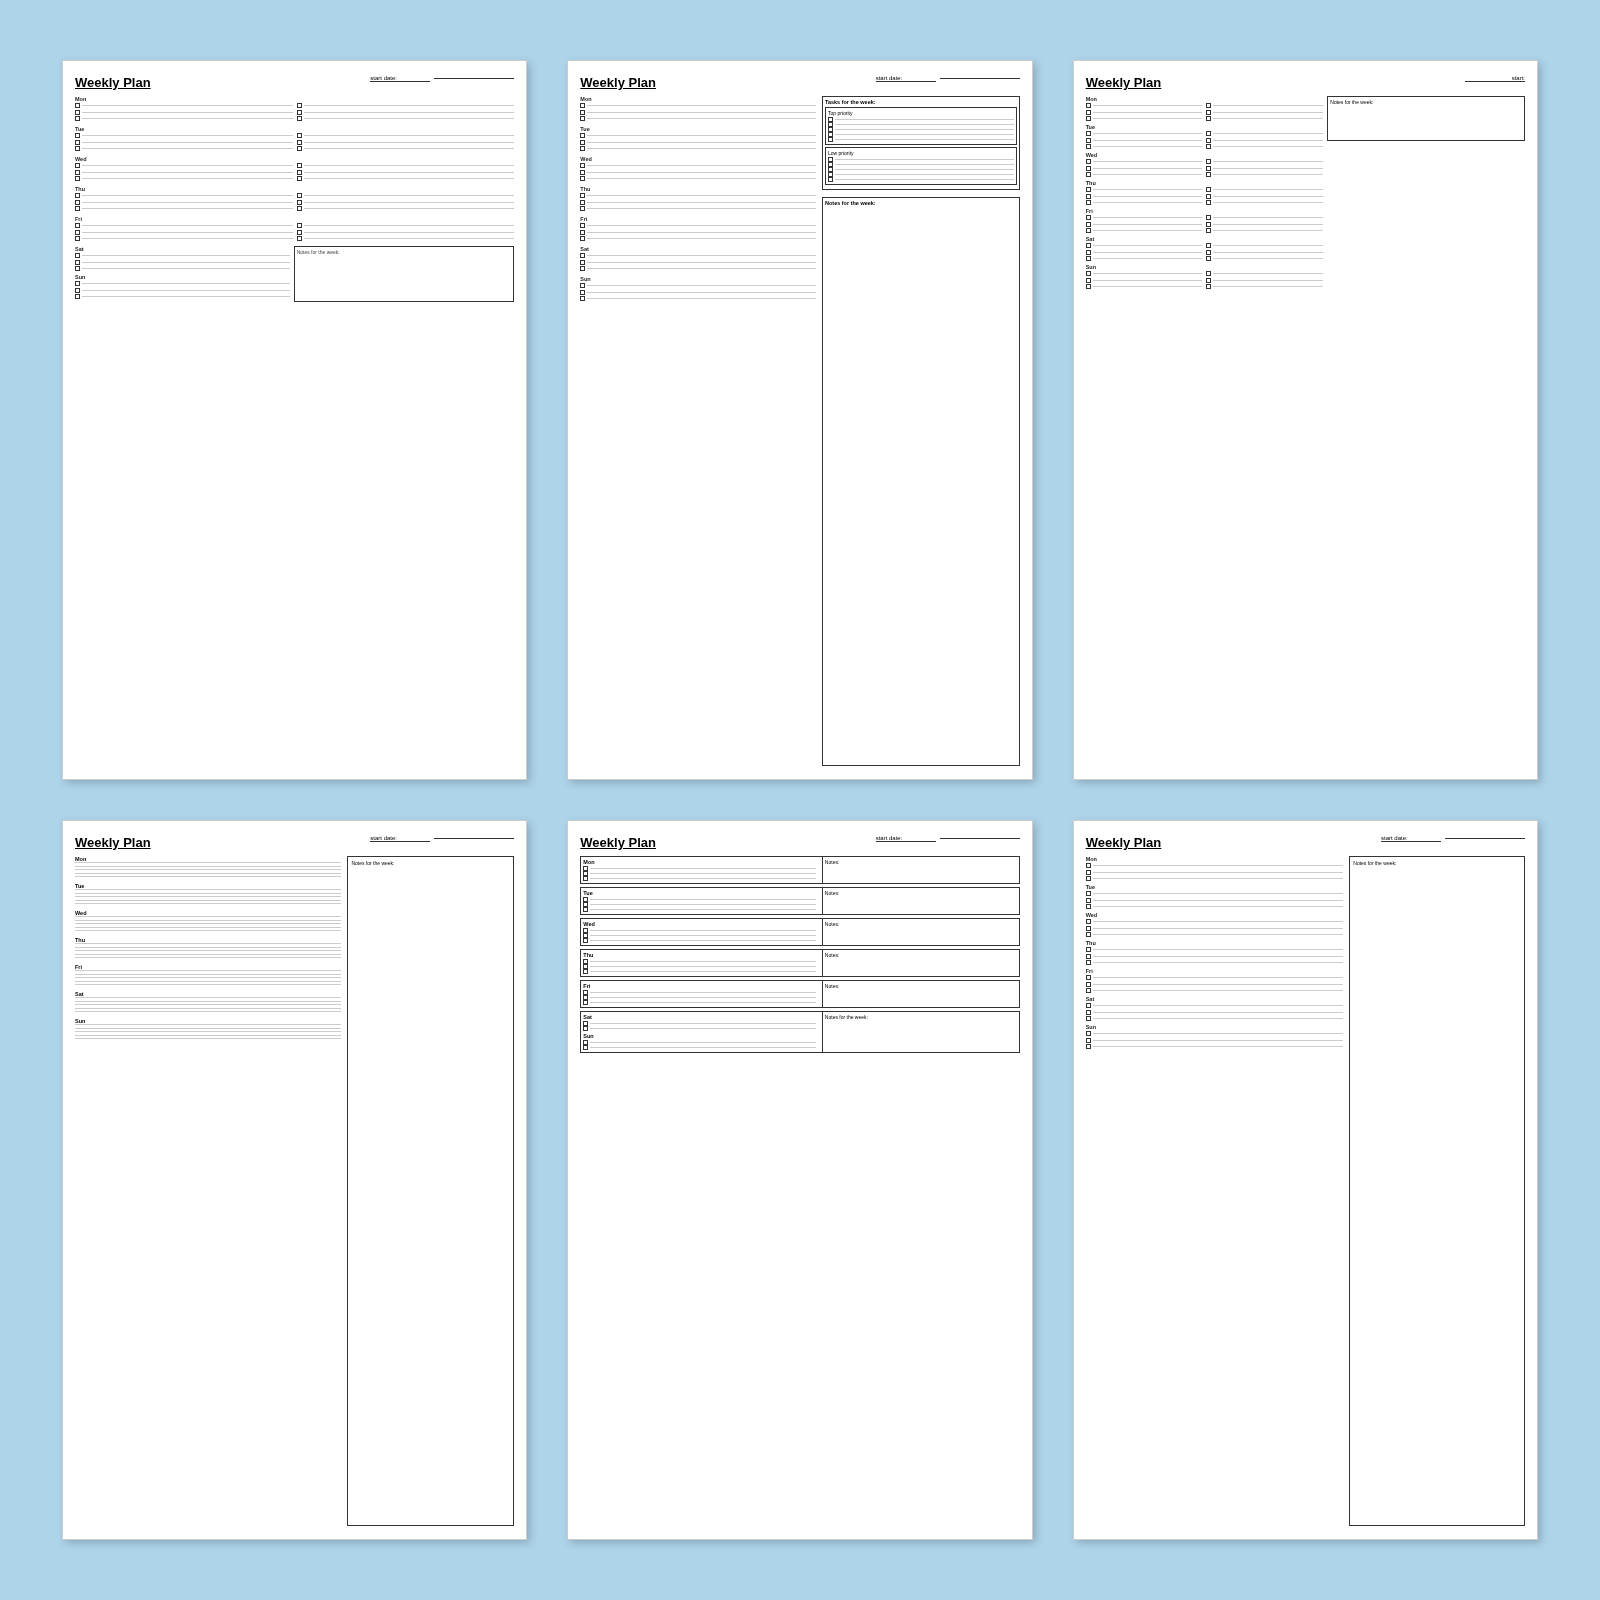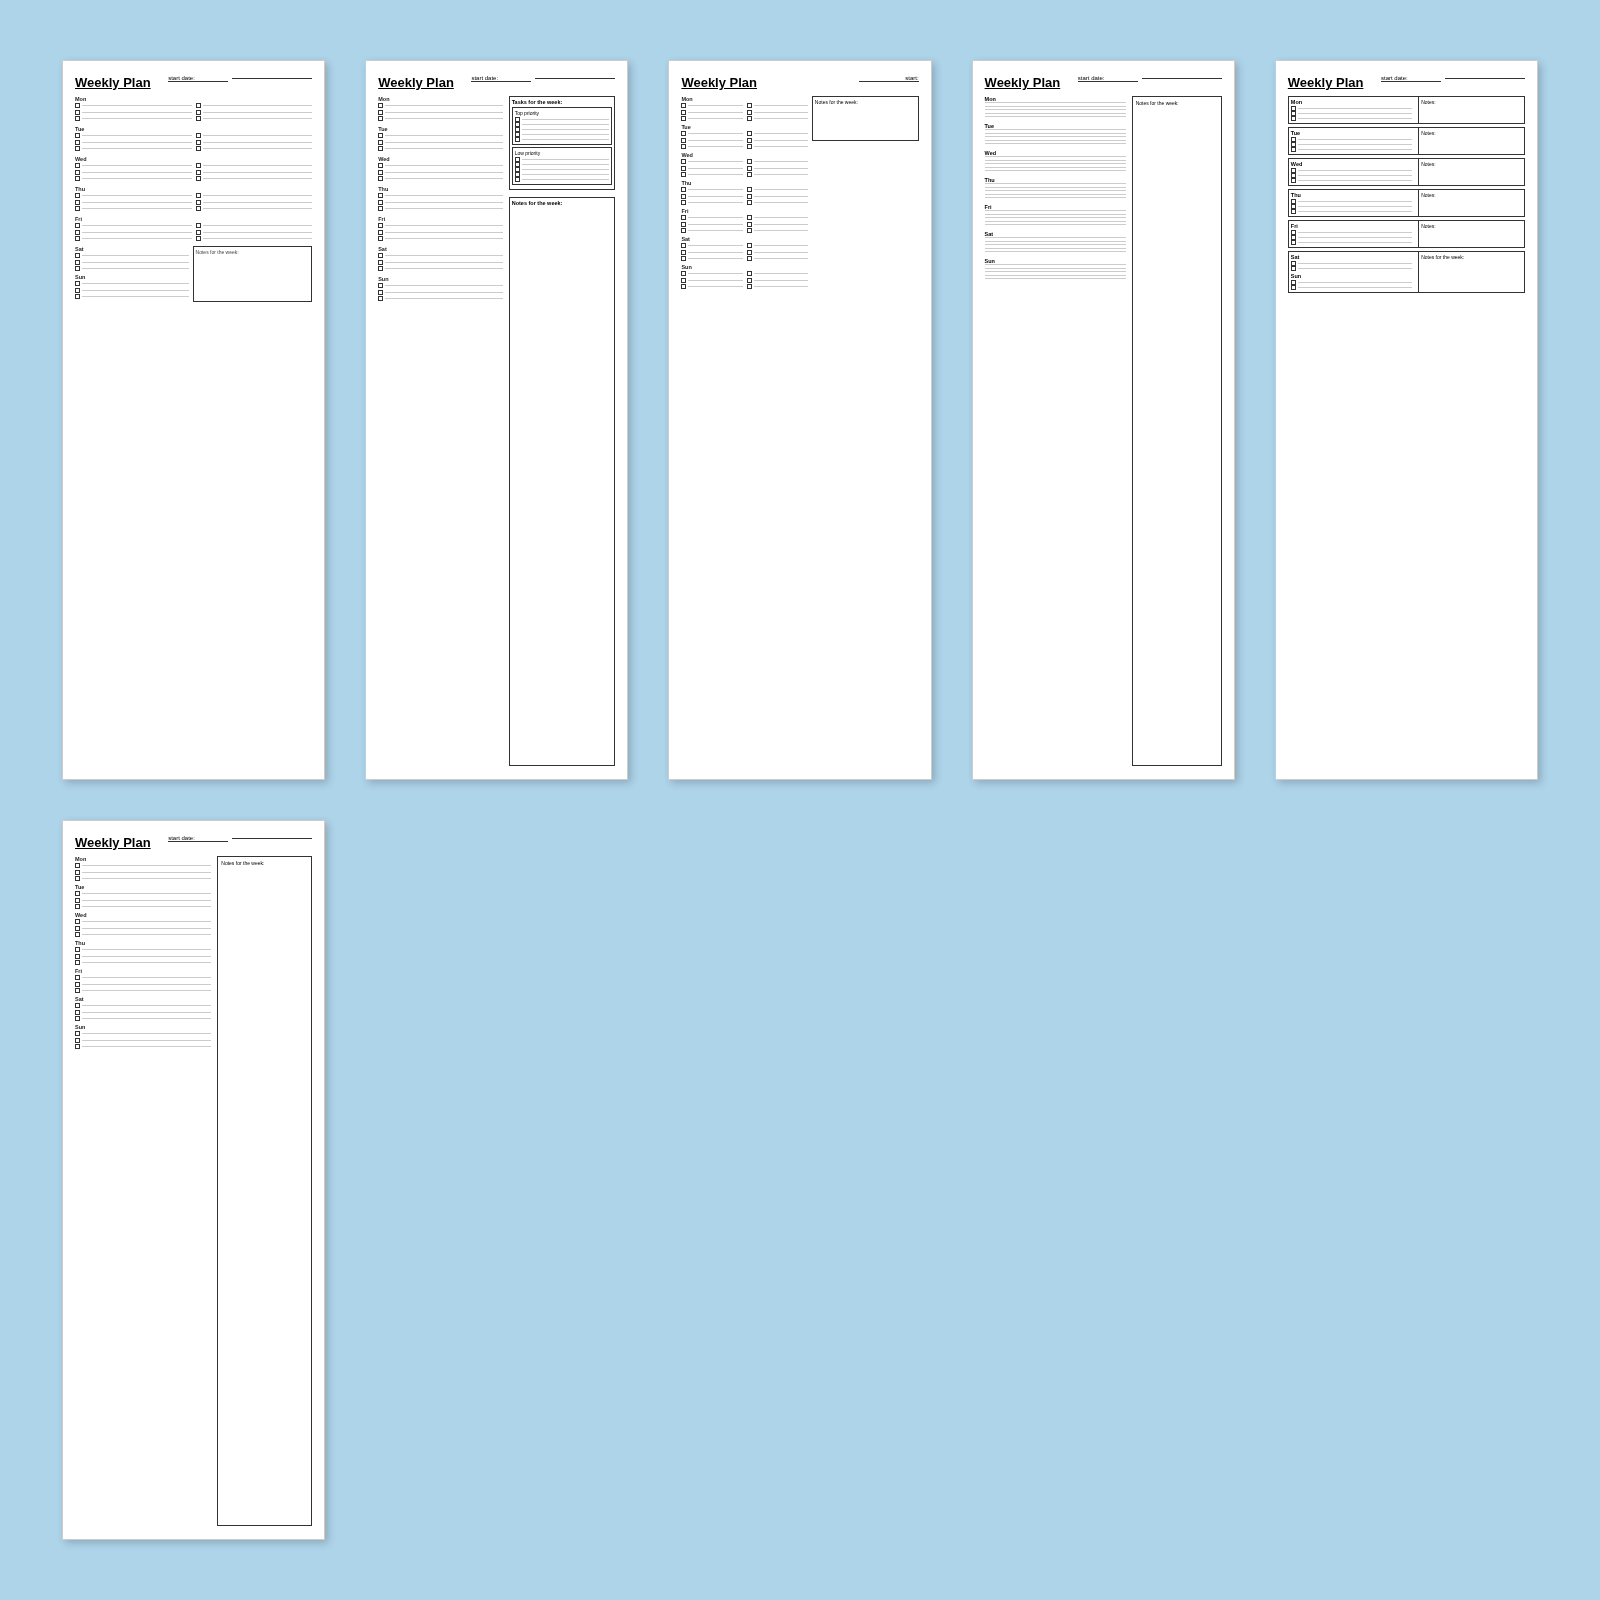--- a/index.html
+++ b/index.html
@@ -7,21 +7,21 @@
       background-color: #aed4ea;
       width: 1600px;
       height: 1600px;
       display: flex;
       align-items: center;
       justify-content: center;
       font-family: Arial, sans-serif;
     }
     .grid {
       display: grid;
-      grid-template-columns: repeat(5, 1fr);
+      grid-template-columns: repeat(3, 1fr);
       grid-template-rows: repeat(2, 1fr);
       gap: 40px;
       padding: 60px;
       width: 1596px;
       height: 1600px;
     }
     .planner-card {
       background: white;
       border: 1px solid #ccc;
       box-shadow: 3px 3px 8px rgba(0,0,0,0.2);

